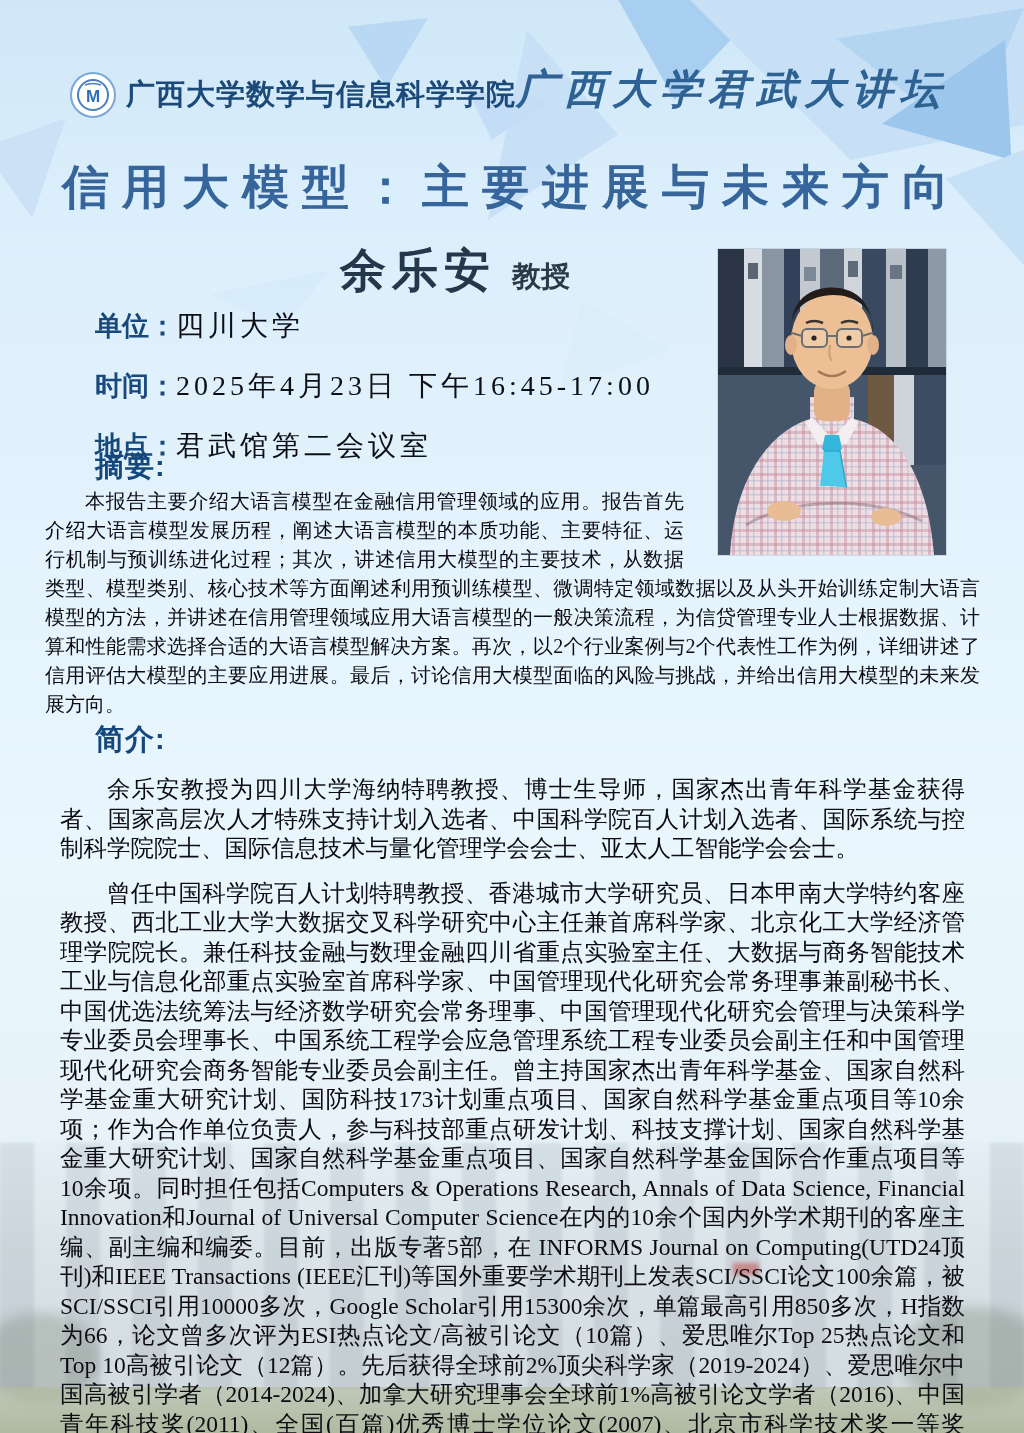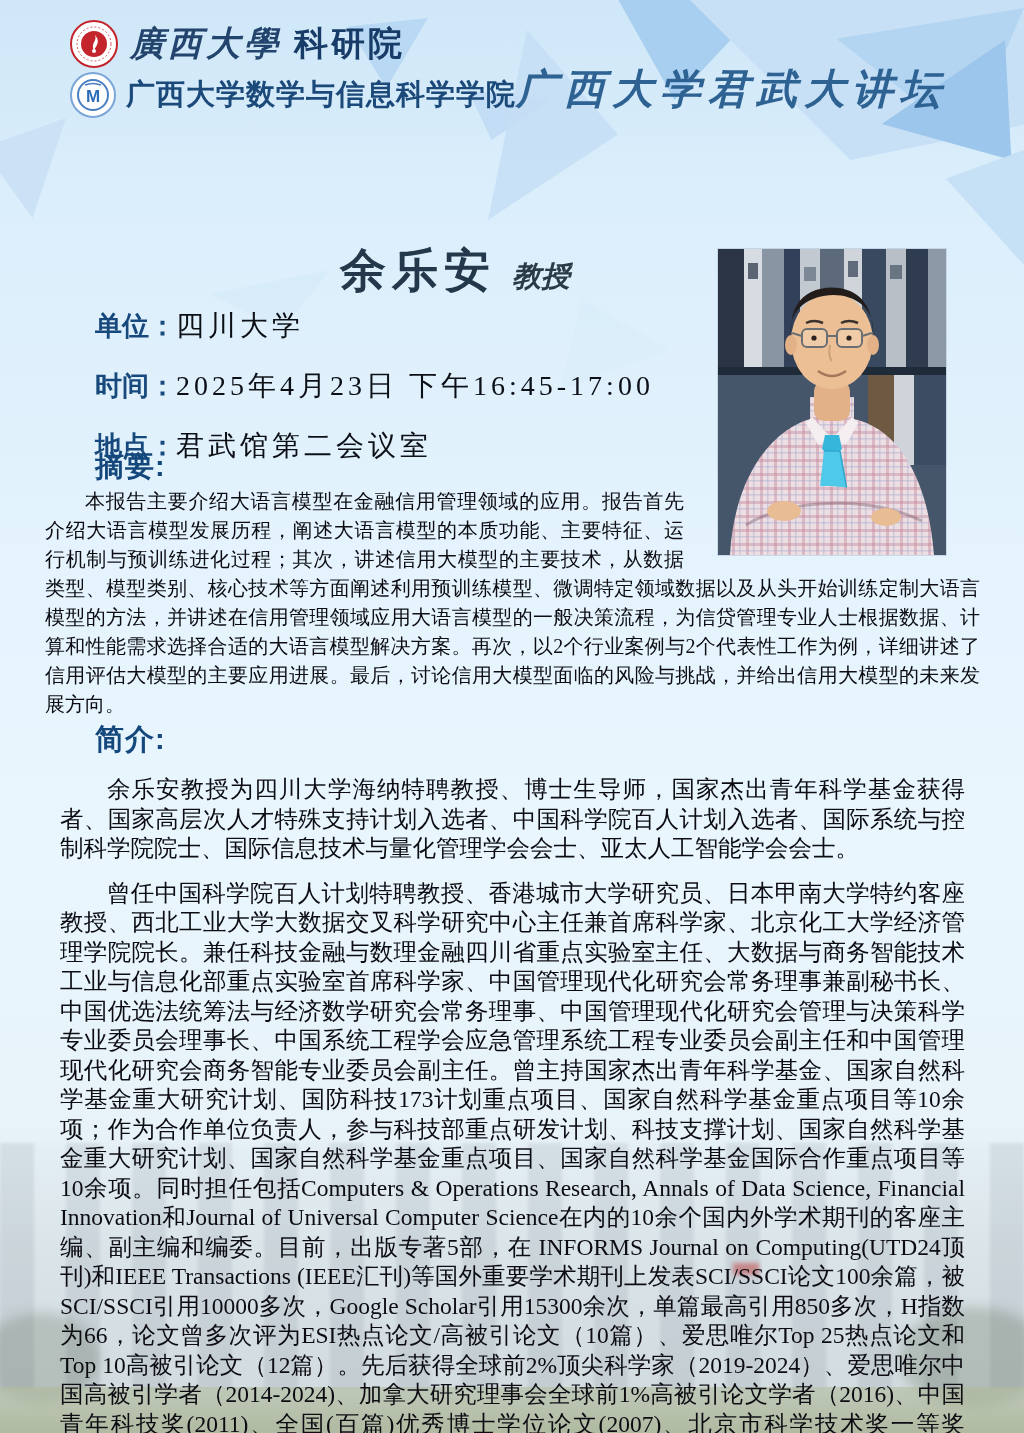--- a/index.html
+++ b/index.html
@@ -39,21 +39,21 @@
   .org2 .txt{font-size:29px;font-weight:bold;color:#1b4a7a;letter-spacing:1px;font-family:"Liberation Sans",sans-serif;}
   .org3{position:absolute;left:72px;top:118px;font-size:29px;font-weight:bold;color:#1b4a7a;letter-spacing:1px;font-family:"Liberation Sans",sans-serif;}
   .emblem{flex:0 0 auto;}
   
   .forum{position:absolute;right:76px;top:62px;font-size:41px;font-weight:bold;font-style:italic;color:#2e6293;letter-spacing:7px;white-space:nowrap;}
   
   .main-title{position:absolute;left:0;top:156px;width:1024px;text-align:center;font-size:47px;font-weight:bold;color:#35659a;letter-spacing:13px;white-space:nowrap;}
   
   .speaker{position:absolute;left:0;top:240px;width:910px;text-align:center;white-space:nowrap;}
   .speaker .name{font-size:46px;font-weight:bold;color:#24384c;letter-spacing:6px;}
-  .speaker .stitle{font-size:29px;color:#2a3a47;margin-left:16px;font-weight:bold;font-style:italic;}
+  .speaker .stitle{font-size:29px;color:#2a3a47;margin-left:16px;font-weight:bold;}
   
   .info{position:absolute;left:95px;top:302px;}
   .info-row{margin-bottom:12px;font-size:28px;line-height:48px;white-space:nowrap;}
   .info-row .lbl{font-weight:bold;color:#17497c;font-family:"Liberation Sans",sans-serif;font-size:27px;}
   .info-row .val{color:#0c1016;letter-spacing:4px;}
   
   .photo{position:absolute;left:718px;top:249px;width:228px;height:306px;box-shadow:0 0 0 1px rgba(120,140,160,.25);}
   
   .sec-head{position:absolute;font-size:29px;font-weight:bold;color:#14487c;font-family:"Liberation Sans",sans-serif;letter-spacing:1px;text-align:right;}
   .abstract-head{left:95px;top:447px;}
@@ -82,45 +82,35 @@
 
   <div class="campus">
     <div class="haze"></div>
     <div class="pillars"></div>
     <div class="redsign"></div>
     <div class="treeL"></div>
     <div class="treeR"></div>
     <div class="grass"></div>
   </div>
 
-  <div class="org1">
-    <svg class="emblem" width="48" height="48" viewBox="0 0 48 48">
-      <circle cx="24" cy="24" r="23" fill="#ffffff" stroke="#c4242b" stroke-width="2"></circle>
-      <circle cx="24" cy="24" r="17" fill="none" stroke="#d4575c" stroke-width="1" stroke-dasharray="2 2"></circle>
-      <circle cx="24" cy="24" r="13" fill="#c4242b"></circle>
-      <path d="M24 14 C29 20 20 23 24 30 C27 25 31 21 24 14 Z" fill="#ffffff"></path>
-      <circle cx="24" cy="31" r="2" fill="#ffffff"></circle>
-    </svg>
-    <span class="callig">廣西大學</span>
-    <span class="suffix">科研院</span>
-  </div>
 
   <div class="org2">
     <svg class="emblem" width="46" height="46" viewBox="0 0 46 46">
       <circle cx="23" cy="23" r="22" fill="#ffffff" stroke="#7aa6d8" stroke-width="2"></circle>
       <circle cx="23" cy="23" r="15" fill="none" stroke="#4a7fc1" stroke-width="2"></circle>
       <path d="M15 13 A14 8 0 0 1 31 13" fill="none" stroke="#4a7fc1" stroke-width="1.5"></path>
       <text x="23" y="30" text-anchor="middle" font-size="17" font-weight="bold" fill="#2b6cb8" font-family="Liberation Sans, sans-serif">M</text>
     </svg>
     <span class="txt">广西大学数学与信息科学学院</span>
   </div>
 
 
   <div class="forum">广西大学君武大讲坛</div>
 
+  <div class="main-title">信用大模型：主要进展与未来方向</div>
 
   <div class="speaker">
     <span class="name">余乐安</span><span class="stitle">教授</span>
   </div>
 
   <div class="info">
     <div class="info-row">
       <span class="lbl">单位：</span><span class="val">四川大学</span>
     </div>
     <div class="info-row">

